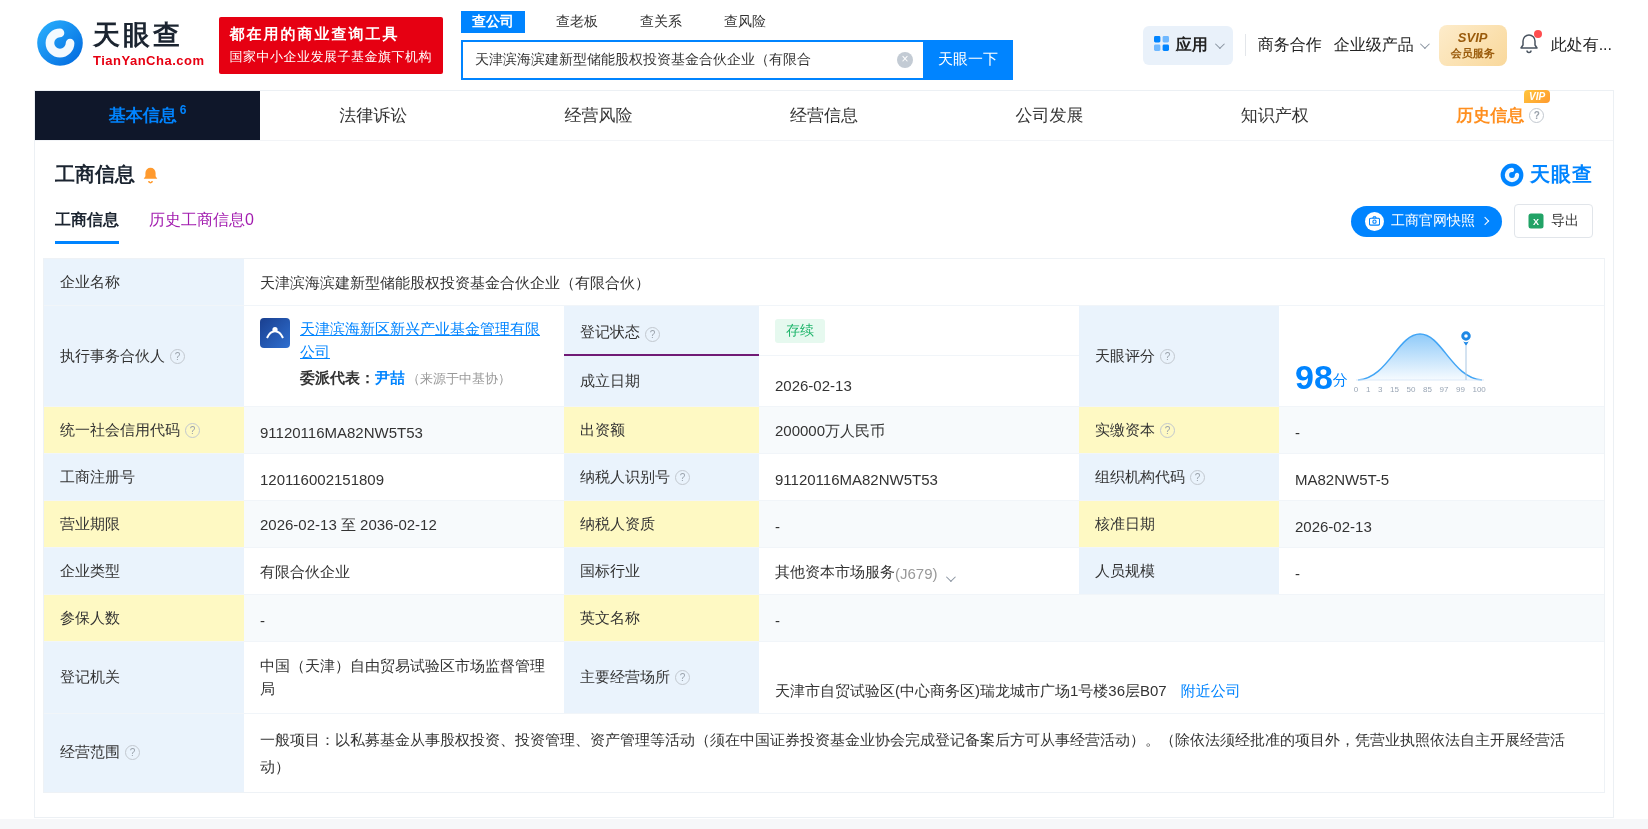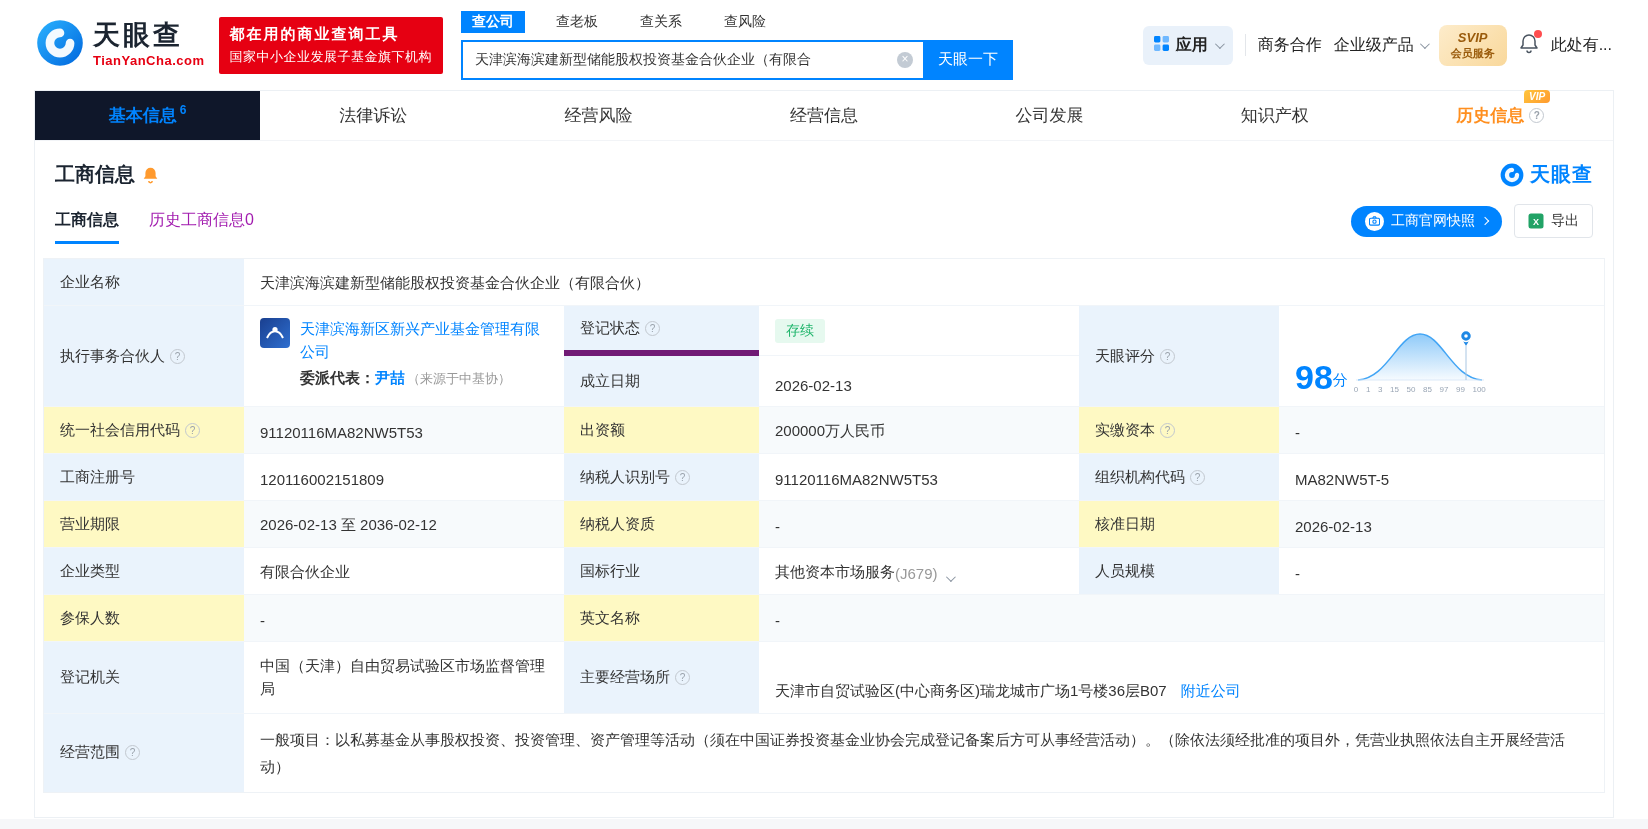--- a/index.html
+++ b/index.html
@@ -79,25 +79,25 @@
   .span5 { grid-column:2 / 7; }
   .span46 { grid-column:4 / 7; }
   .code { color:#999; }
   .dash { color:#333; }
 
   .rowB { grid-template-rows:50px 50px; }
   .rowB .rs { grid-row:1 / 3; }
   .c1{grid-column:1} .c2{grid-column:2} .c3{grid-column:3} .c4{grid-column:4} .c5{grid-column:5} .c6{grid-column:6}
   .r1{grid-row:1} .r2{grid-row:2}
   .rowB .r1 { border-bottom:1px solid #f1f5f9; }
-  .rowB .cell-label.r1 { border-bottom:6px solid #701a75; }
+  .rowB .cell-label.r1 { border-bottom:2px solid #701a75;align-items:flex-end; }
 
   .partner-cell { align-items:flex-start; padding-top:12px; gap:10px; }
   .partner-text { line-height:1.5; }
-  .company-lnk { display:block; width:246px; font-size:15px; }
+  .company-lnk { display:block; width:246px; font-size:15px;text-decoration:underline; }
   .rep-line { margin-top:4px; display:flex; align-items:center; flex-wrap:wrap; }
   .rep-label { color:#333; font-weight:700; }
   .rep-name { font-weight:700; margin-right:2px; }
   .rep-src { color:#999; font-size:13px; }
 
   .tag-green { background:#e6f9ef; color:#1fb56b; padding:3px 11px; border-radius:3px; font-size:14px; }
 
   .score-cell { }
   .score-num { font-size:34px; font-weight:700; color:#0084ff; line-height:1; }
   .score-unit { font-size:15px; color:#0084ff; align-self:flex-end; margin-bottom:4px; }

